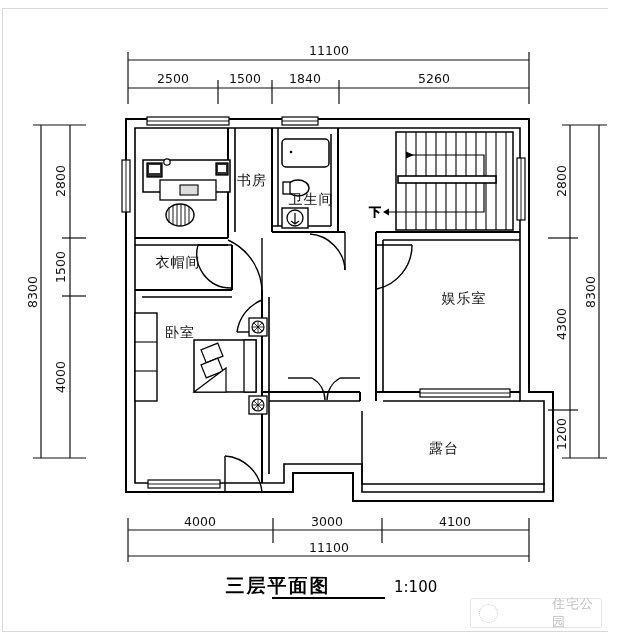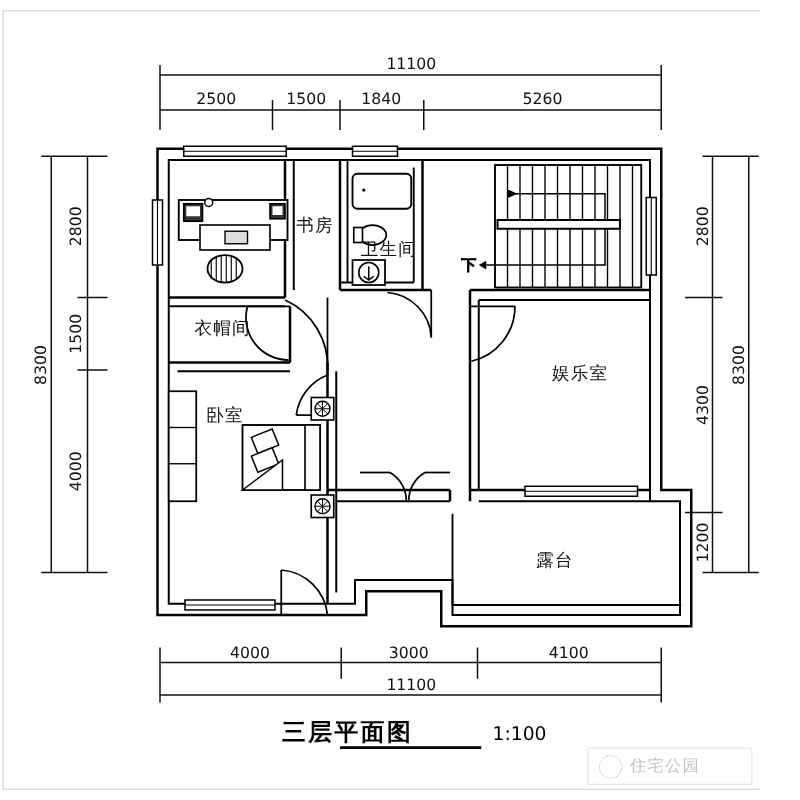--- a/index.html
+++ b/index.html
@@ -77,20 +77,21 @@
     width: 17px; height: 17px;
     border: 1.4px dotted #9a9a9a;
     border-radius: 50%;
     flex: none;
   }
   .wm-text {
     font-family: "DejaVu Sans", "Liberation Sans", sans-serif;
     font-size: 13px;
     color: #8c8c8c;
     letter-spacing: 1px;
+    margin-left: 48px;
   }
 </style>
 </head>
 <body>
 
 <div id="page">
 
   <div id="page-border"></div>
 
   <svg id="plan" viewBox="0 0 640 640">

